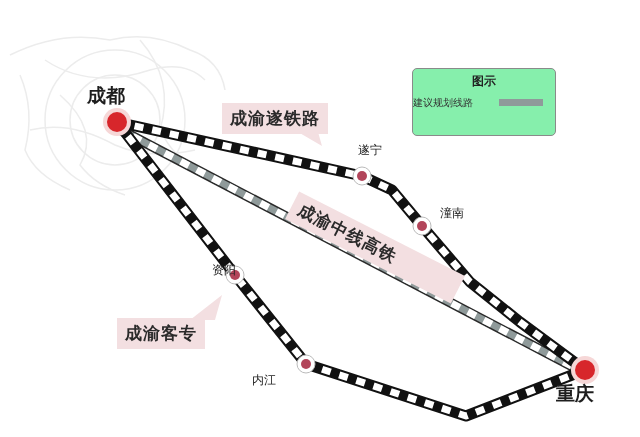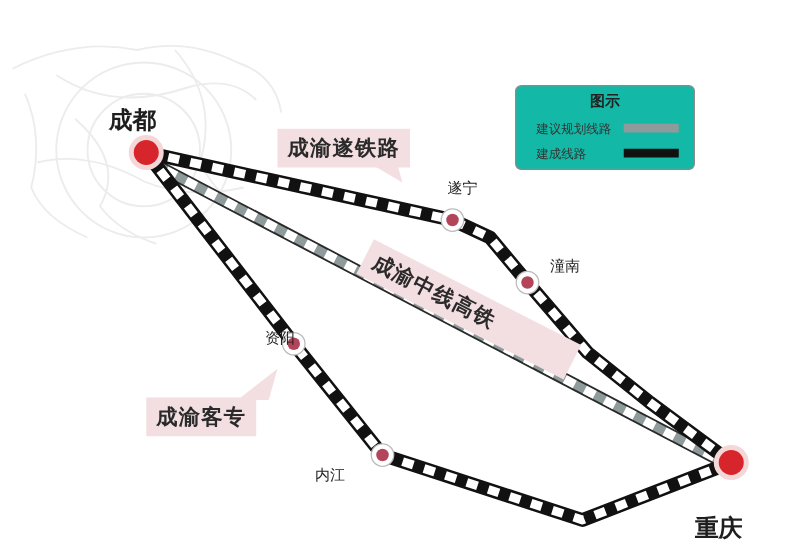--- a/index.html
+++ b/index.html
@@ -6,24 +6,24 @@
   body { width: 640px; height: 437px; position: relative; overflow: hidden;
          font-family: "DejaVu Sans", "Liberation Sans", sans-serif; }
   #map { position: absolute; left: 0; top: 0; }
   .city-label { position: absolute; color: #1e1e1e; white-space: nowrap; font-weight: bold; font-family: Liberation Serif, serif; }
   .city-label.major { font-size: 19px; }
   .city-label.minor { font-size: 12px; font-weight: normal; color: #222; text-align: right; }
   .callout { position: absolute; background: #f3dfe1; color: #2a2a2a; font-weight: bold;
              font-size: 17px; padding: 4px 8px; white-space: nowrap; letter-spacing: 1px; }
   .callout.rot { transform-origin: center center; }
   .legend { position: absolute; left: 412px; top: 68px; width: 142px; height: 66px;
-            border: 1.5px solid #8a8a8a; border-radius: 5px; background: #14b8a6; }
+            border: 1.5px solid #8a8a8a; border-radius: 5px; background: #86efac; }
   .legend-title { position: absolute; left: 0; right: 0; top: 4px; text-align: center;
                   font-size: 12px; font-weight: bold; color: #222; }
-  .legend-row { position: absolute; left: 16px; right: 8px; height: 16px; }
+  .legend-row { position: absolute; left: 0; right: 8px; height: 16px; }
   .legend-row span.lab { font-size: 10px; color: #333; position: absolute; left: 0; top: 1px; }
   .legend-row .swatch { position: absolute; right: 4px; top: 4px; width: 44px; height: 7px; }
 </style>
 </head>
 <body>
 
 <svg id="map" width="640" height="437" viewBox="0 0 640 437">
   <defs>
     <pattern id="builtDash" patternUnits="userSpaceOnUse" width="20" height="20">
       <rect width="20" height="20" fill="#111"></rect>
@@ -84,29 +84,25 @@
     <circle cx="585" cy="370" r="14" fill="#f6d7d7"></circle>
     <circle cx="585" cy="370" r="10" fill="#d7262b"></circle>
   </g>
 </svg>
 
 <div class="city-label major" style="left:87px; top:83px;">成都</div>
 <div class="city-label minor" style="left:358px; top:142px;">遂宁</div>
 <div class="city-label minor" style="left:428px; top:205px;margin-left:12px;">潼南</div>
 <div class="city-label minor" style="left:188px; top:262px;margin-left:24px;">资阳</div>
 <div class="city-label minor" style="left:252px; top:372px;">内江</div>
-<div class="city-label major" style="left:556px; top:410px;">重庆</div>
+<div class="city-label major" style="left:556px; top:381px;">重庆</div>
 
 <div class="callout" style="left:222px; top:103px;">成渝遂铁路</div>
 <div class="callout rot" style="left:282px; top:232px; width:170px; transform: rotate(27deg);">成渝中线高铁</div>
 <div class="callout" style="left:117px; top:318px;">成渝客专</div>
 
 <div class="legend">
   <div class="legend-title">图示</div>
   <div class="legend-row" style="top:26px;">
     <span class="lab">建议规划线路</span>
     <span class="swatch" style="background:#8f9a9a;"></span>
   </div>
-  <div class="legend-row" style="top:46px;">
-    <span class="lab">建成线路</span>
-    <span class="swatch" style="background:#111;"></span>
-  </div>
 </div>
 
 </body></html>

